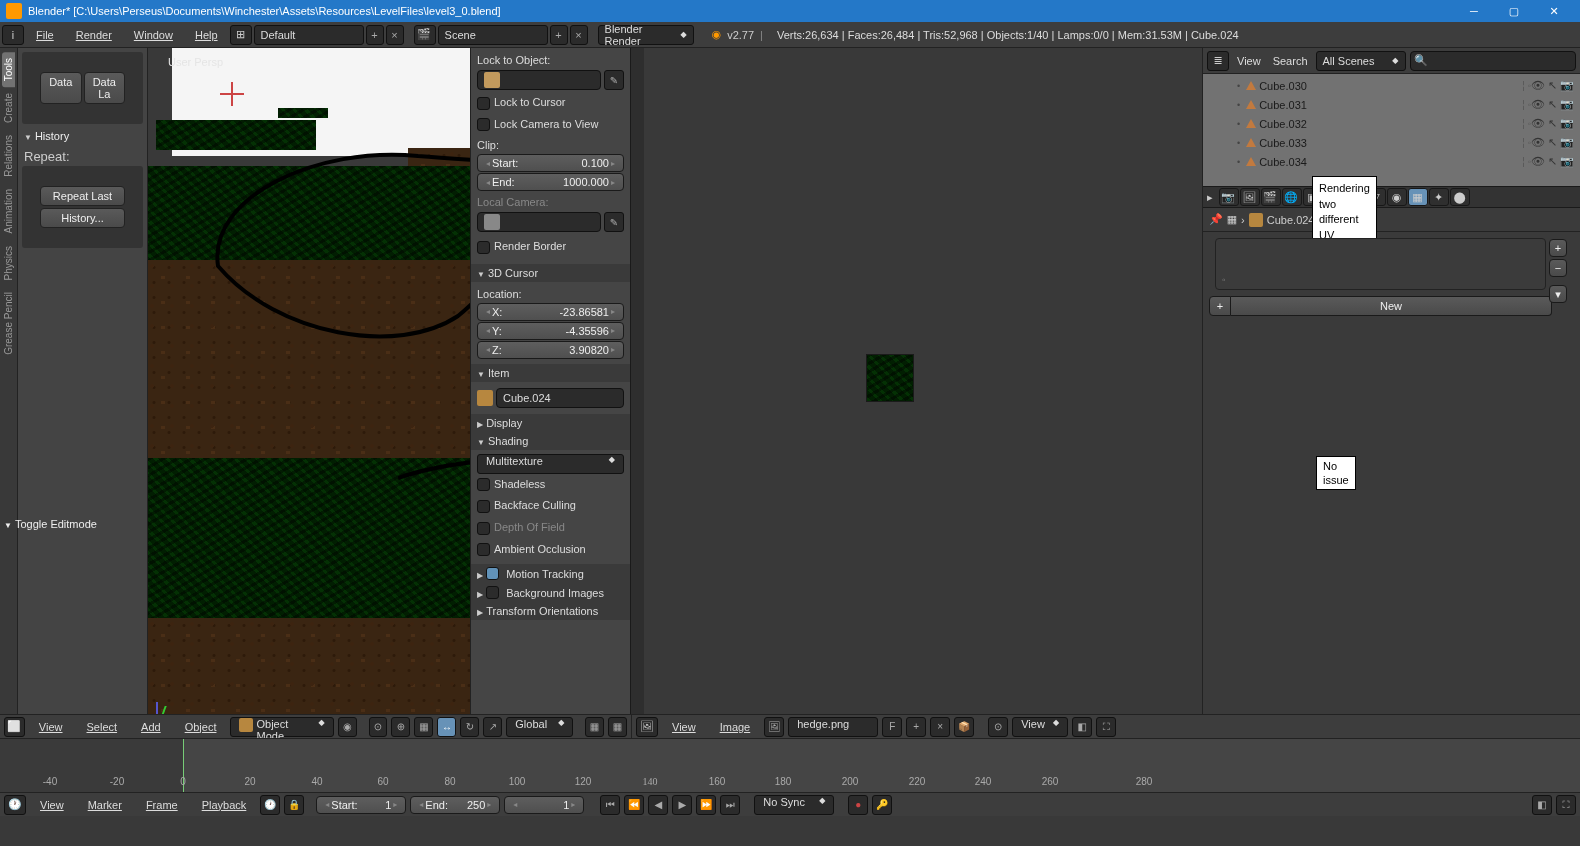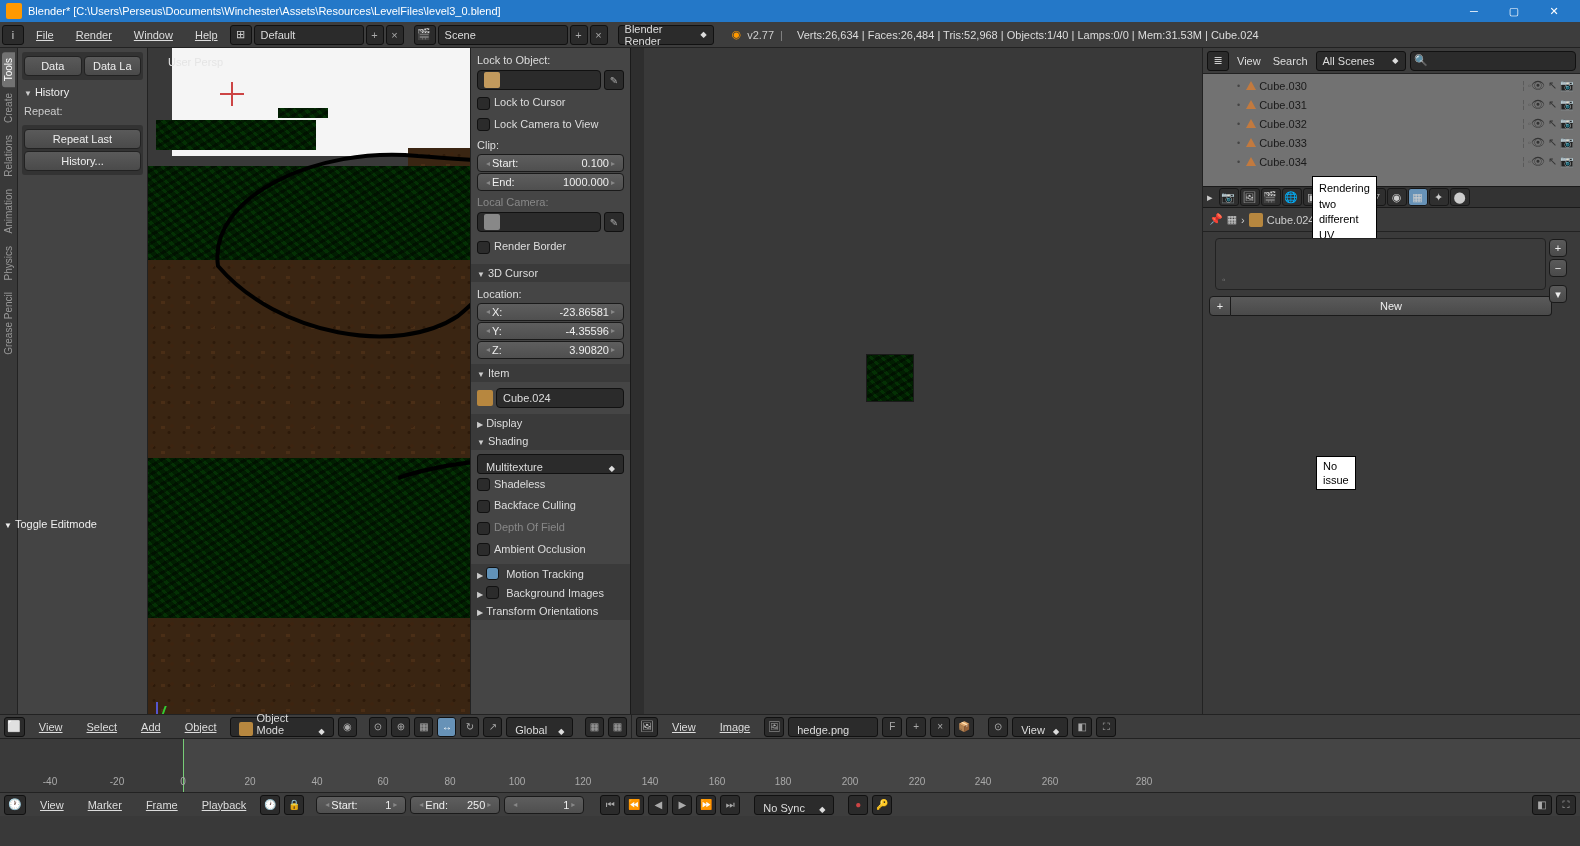--- a/index.html
+++ b/index.html
@@ -26,22 +26,22 @@
 .vtab { writing-mode: vertical-rl; transform: rotate(180deg); padding: 6px 1px; color: #999; font-size: 10px; border-top-right-radius:3px;border-bottom-right-radius:3px;}
 .vtab.active { background: #727272; color: #fff; }
 
 
 .toolshelf { width: 130px; background: #444; border-right: 1px solid #222; padding: 4px; }
 .panel-header { color: #eee; font-size: 11px; padding: 3px 2px; display:flex; align-items:center; gap:3px; }
 .panel-header .tri::before { content: "▼"; font-size: 8px; color: #ccc; }
 .btn { background: linear-gradient(#5a5a5a,#4a4a4a); border: 1px solid #222; border-radius: 4px; color: #eee; padding: 3px 6px; margin: 2px 0; display: block; text-align: center; }
 .btn-row { display: flex; gap: 2px; }
 .btn-row .btn { flex: 1; }
-.section-lbl { color:#ccc; font-size:11px; padding:4px 2px 8px; }
-.inset { background:#333; border-radius:3px; padding:2px; margin-bottom:3px;}
+.section-lbl { color:#ccc; font-size:13px; padding:4px 2px 2px; }
+.inset { background:#333; border-radius:3px; padding:18px; margin-bottom:3px;}
 .toggle-label { color:#eee; font-size:11px; padding: 4px 2px; display:flex;align-items:center;gap:3px;}
 .toggle-label .tri2::before{content:"▼";font-size:8px;}
 .viewport3d { width: 322px; position: relative; overflow: hidden; background: #393939; }
 .vp-label { position: absolute; top: 8px; left: 20px; color: #e5e5e5; font-size: 11px; }
 .vp-label2 { position: absolute; bottom: 12px; left: 68px; color: #e5e5e5; font-size: 11px; }
 
 
 .npanel { width: 160px; background: #454545; border-left: 1px solid #222; padding: 0; font-size:11px; color:#ddd; overflow:hidden;}
 .np-head { padding: 3px 6px; background:#3a3a3a; display:flex;align-items:center; gap:3px;}
 .np-head .tri3::before { content:"▼"; font-size:8px; color:#ccc;}
@@ -86,21 +86,21 @@
 .prev-box { height:52px; margin:6px; background:#3b3b3b; border:1px solid #222; border-radius:4px; position:relative;}
 .prev-box .plusmin { position:absolute; right:-22px; top:0; display:flex; flex-direction:column; gap:2px;}
 .prev-box .pm { width:18px;height:18px;background:linear-gradient(#5a5a5a,#4a4a4a);border:1px solid #1a1a1a;border-radius:4px;display:flex;align-items:center;justify-content:center;color:#eee;}
 .propbody { padding: 0 28px 6px 6px;}
 .newbtn { display:flex; margin:4px 0; }
 .newbtn .plus { width:22px;height:20px;background:linear-gradient(#5a5a5a,#4a4a4a);border:1px solid #1a1a1a;border-top-left-radius:4px;border-bottom-left-radius:4px;display:flex;align-items:center;justify-content:center;color:#eee;}
 .newbtn .lab { flex:1;height:20px;background:linear-gradient(#5a5a5a,#4a4a4a);border:1px solid #1a1a1a;border-left:none;border-top-right-radius:4px;border-bottom-right-radius:4px;display:flex;align-items:center;justify-content:center;color:#eee;}
 
 
 .vp-header { height:24px; background:#3d3d3d; border-top:1px solid #222; display:flex; align-items:center; padding:0 4px; gap:4px;}
-.hb { background:#2b2b2b;border:1px solid #111;border-radius:3px;height:20px;padding:0 8px;display:flex;align-items:flex-end;color:#ddd;}
+.hb { background:#2b2b2b;border:1px solid #111;border-radius:3px;height:20px;padding:0 8px;display:flex;align-items:flex-start;color:#ddd;}
 .hbtn { width:20px;height:20px;background:#2b2b2b;border:1px solid #111;border-radius:3px;display:flex;align-items:center;justify-content:center;color:#aaa;font-size:10px;}
 .hbtn.on { background:#6792b7; color:#fff;}
 
 
 .timeline { height:54px; background:#393939; border-top:1px solid #222; position:relative;}
 .tl-canvas { height:54px; position:relative; background:#454545;}
 .tl-tick { position:absolute; bottom:6px; color:#aaa; font-size:10px; transform:translateX(-50%);}
 .tl-zero { position:absolute; left:183px; top:0; bottom:0; width:1px; background:#7c7;}
 .tl-bg-left { position:absolute; left:0; top:0; bottom:0; width:183px; background:#3a3a3a;}
 
@@ -145,21 +145,21 @@
   <span class="menu-item">Window</span>
   <span class="menu-item">Help</span>
   <div class="iconbox">⊞</div>
   <div class="dropdown" style="width:110px">
       <span>Default</span>
     </div>
   <div class="mini-btn">+</div>
   <div class="mini-btn">×</div>
   <div style="width:6px"></div>
   <div class="iconbox">🎬</div>
-  <div class="dropdown" style="width:130px">
+  <div class="dropdown" style="width:110px">
       <span>Scene</span>
     </div>
   <div class="mini-btn">+</div>
   <div class="mini-btn">×</div>
   <div style="width:6px"></div>
   <div class="dropdown" style="width:96px">
       <span>Blender Render</span>
       <span style="margin-left:auto;font-size:8px">◆</span>
     </div>
   <div style="width:14px"></div>
@@ -513,21 +513,21 @@
     <div class="tl-zero"></div>
   <div class="tl-tick" style="left: 50px;">-40</div>
       <div class="tl-tick" style="left: 117px;">-20</div>
       <div class="tl-tick" style="left: 183px;">0</div>
       <div class="tl-tick" style="left: 250px;">20</div>
       <div class="tl-tick" style="left: 317px;">40</div>
       <div class="tl-tick" style="left: 383px;">60</div>
       <div class="tl-tick" style="left: 450px;">80</div>
       <div class="tl-tick" style="left: 517px;">100</div>
       <div class="tl-tick" style="left: 583px;">120</div>
-      <div class="tl-tick" style="left: 650px;">140</div>
+      <div class="tl-tick" style="left: 650px; font-family: Liberation Serif, serif;">140</div>
       <div class="tl-tick" style="left: 717px;">160</div>
       <div class="tl-tick" style="left: 783px;">180</div>
       <div class="tl-tick" style="left: 850px;">200</div>
       <div class="tl-tick" style="left: 917px;">220</div>
       <div class="tl-tick" style="left: 983px;">240</div>
       <div class="tl-tick" style="left: 1050px;">260</div>
       <div class="tl-tick" style="left: 1117px; margin-left: 27px;">280</div>
     </div>
 </div>
 

